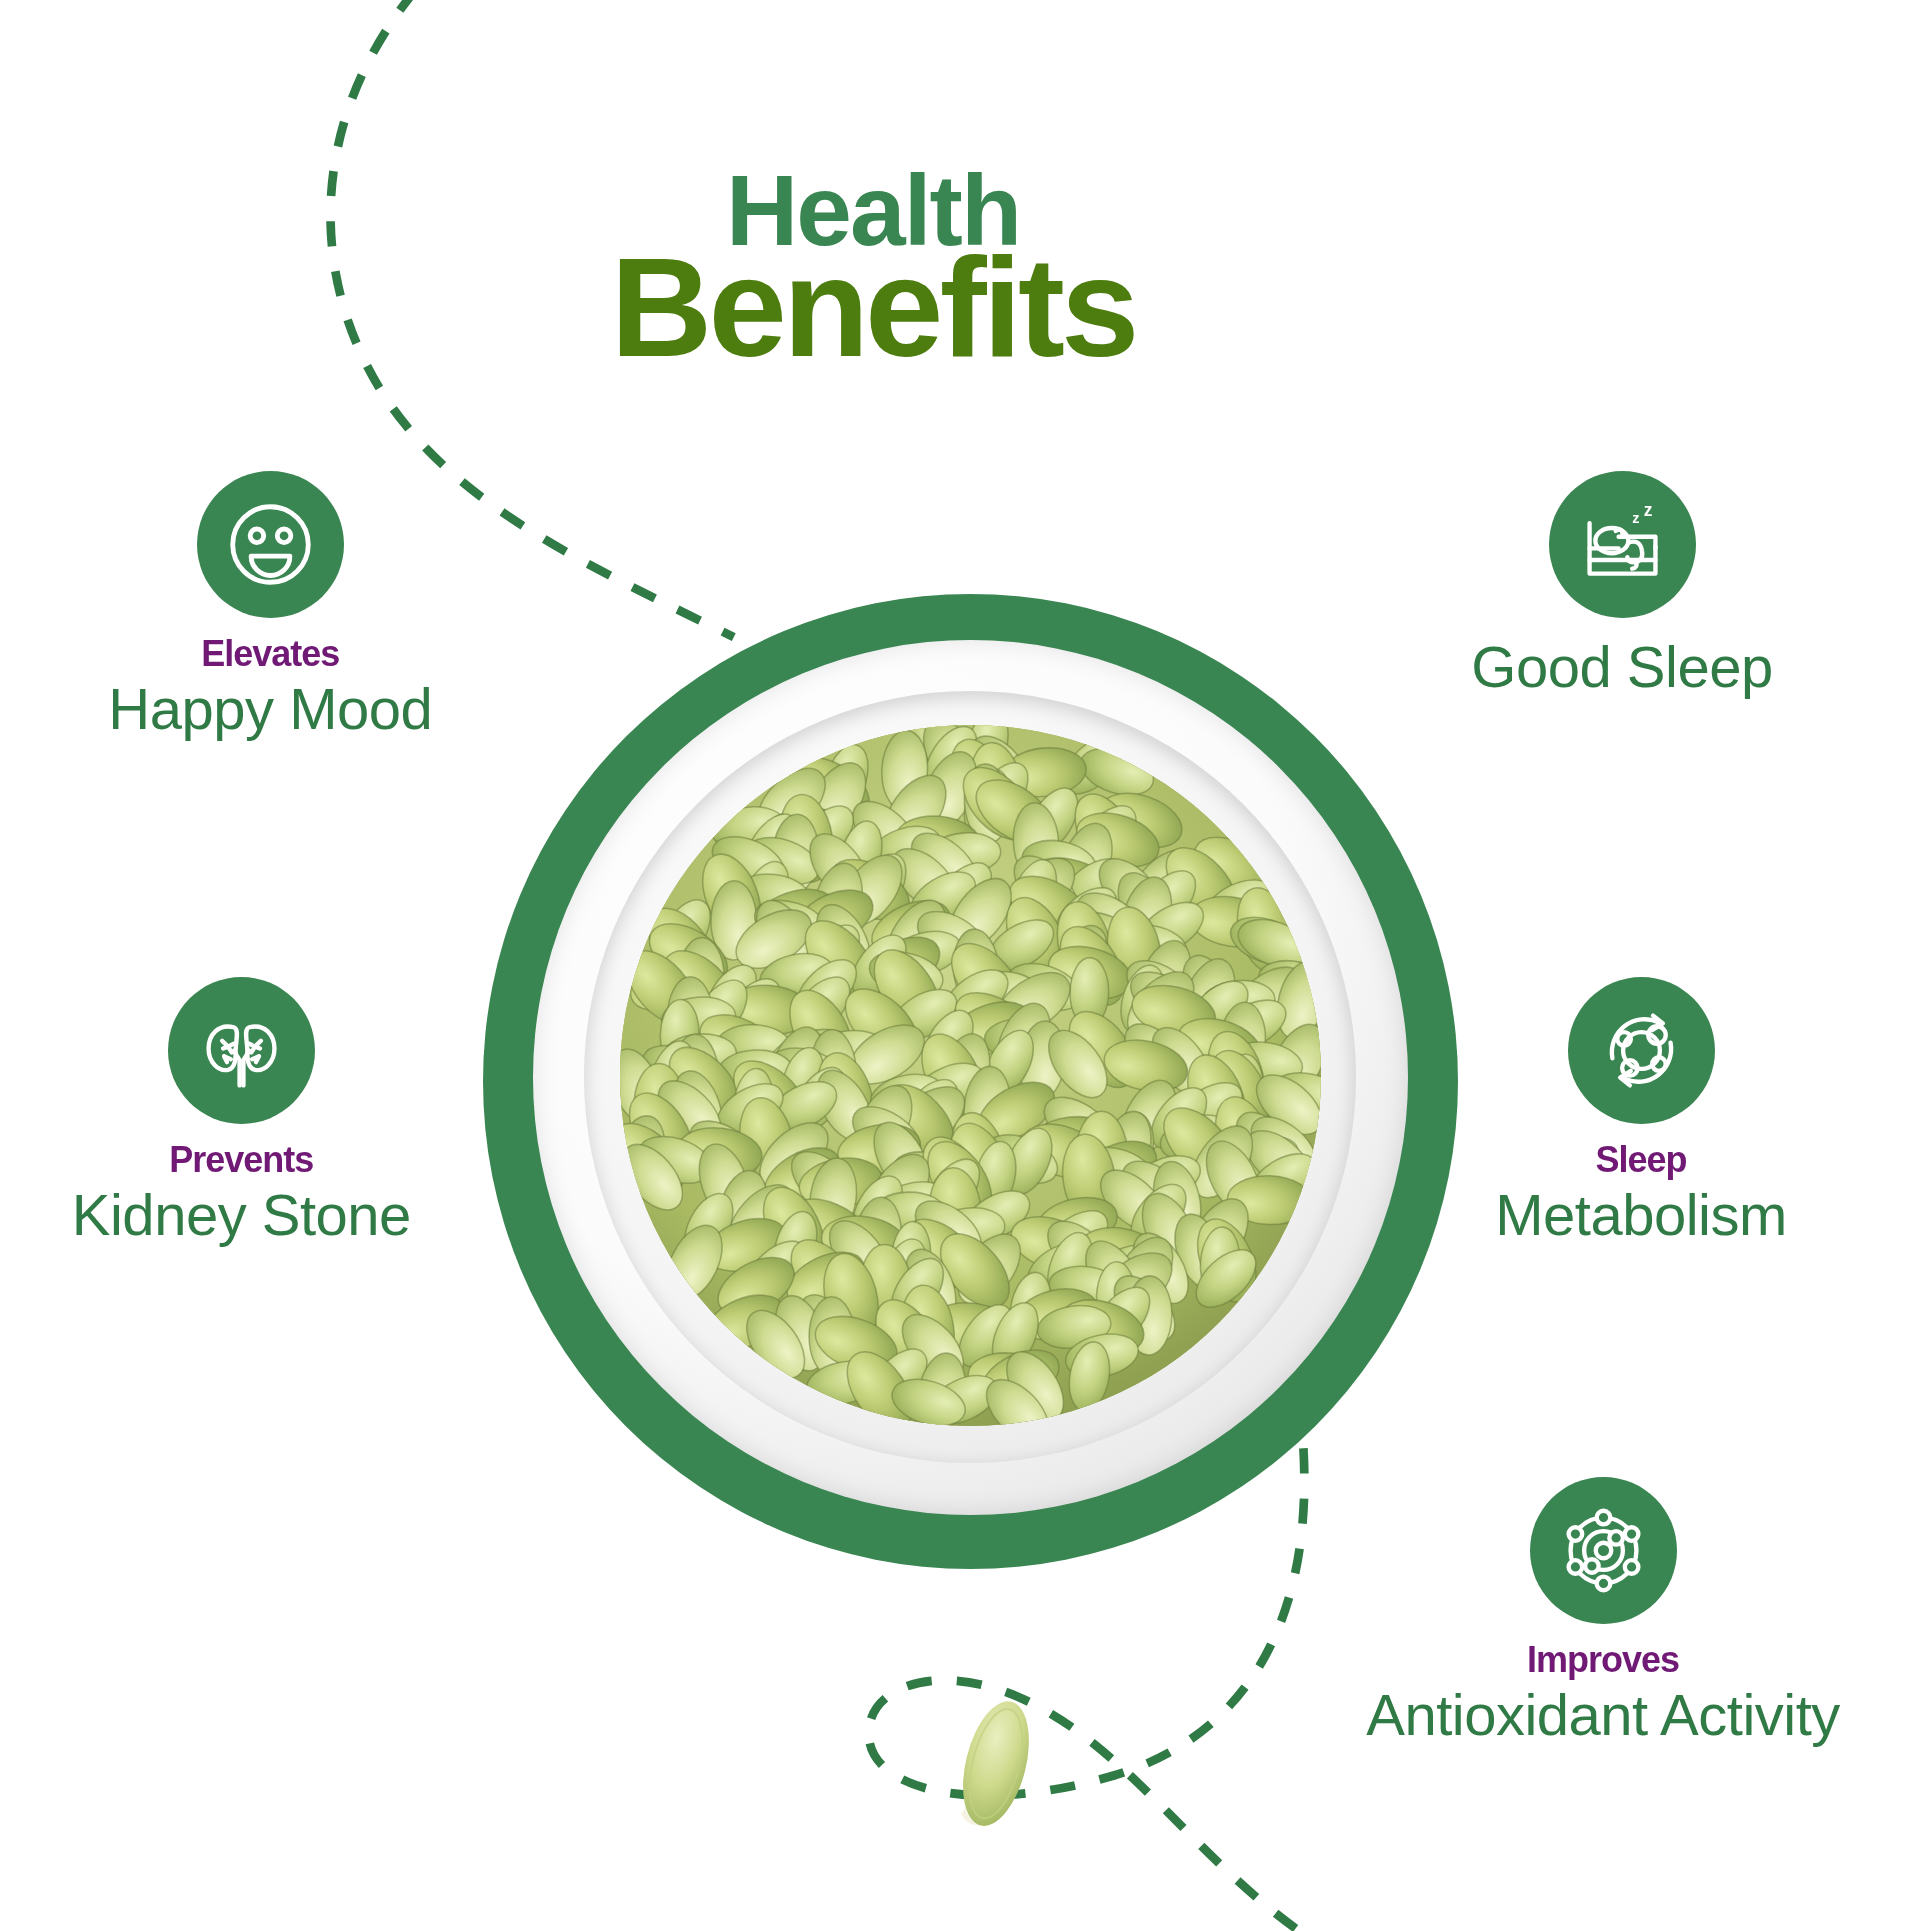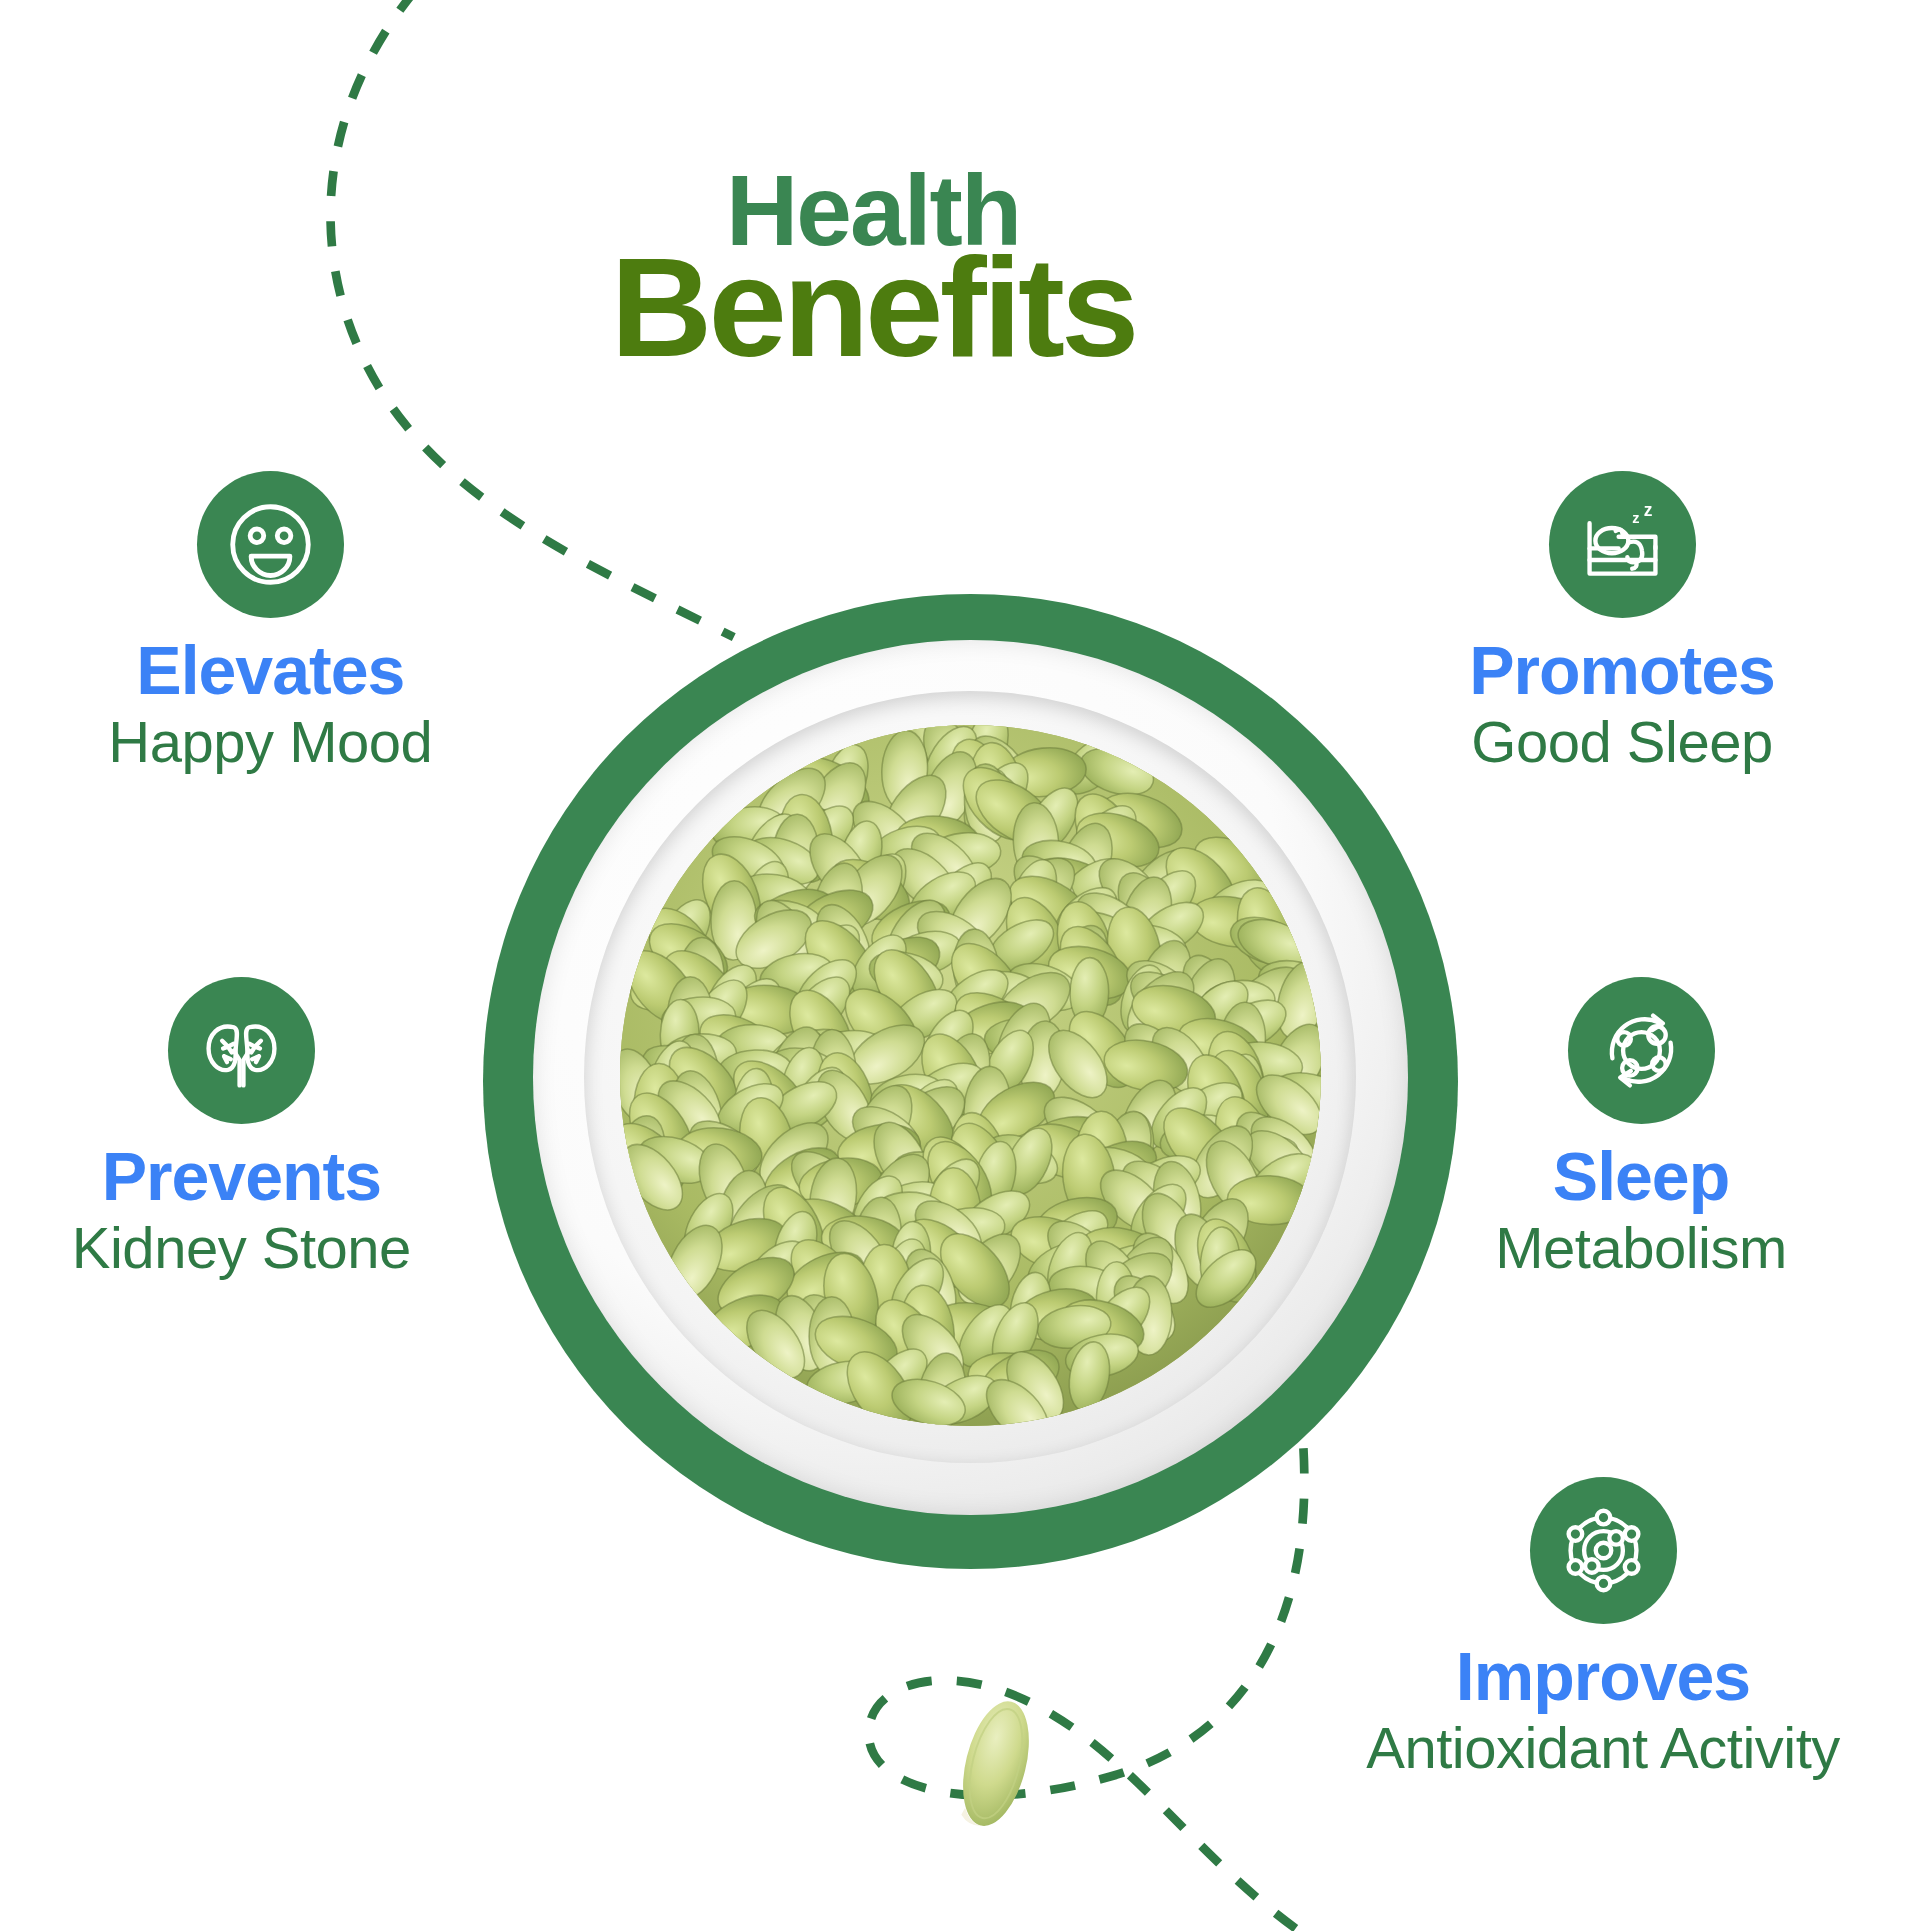--- a/index.html
+++ b/index.html
@@ -118,23 +118,23 @@
     border-radius: 50%;
     background: #3A8652;
     margin: 0 auto 17.4px auto;
     display: flex;
     align-items: center;
     justify-content: center;
   }
   .badge svg { display: block; }
   .b-title {
     display: block;
-    font-size: 68px;
+    font-size: 36px;
     font-weight: 700;
-    color: #3b82f6;
+    color: #701a75;
     letter-spacing: -1px;
     line-height: 1.04;
   }
   .b-sub {
     display: block;
     font-size: 58px;
     font-weight: 400;
     color: #2F7A45;
     letter-spacing: -0.5px;
     line-height: 1.12;
@@ -600,21 +600,20 @@
         <path d="M 14 64 h 68"></path>
         <path d="M 44 40 h 38 v 12"></path>
         <ellipse cx="37" cy="44" rx="17" ry="13"></ellipse>
         <path d="M 41 34 q 6 -4 7 3"></path>
         <path d="M 54 46 q 12 -4 14 8 q 2 10 -6 12 q -8 2 -9 -5"></path>
         <path d="M 62 66 q 2 6 -4 7"></path>
         <text x="58" y="26" font-family="Liberation Sans, sans-serif" font-size="15" font-weight="700" fill="#ffffff" stroke="none">z</text>
         <text x="70" y="19" font-family="Liberation Sans, sans-serif" font-size="18" font-weight="700" fill="#ffffff" stroke="none">z</text>
       </svg>
     </div>
-    <span class="b-title">Promotes</span>
     <span class="b-sub">Good Sleep</span>
   </div>
 
   <div class="benefit" id="benefit-4">
     <div class="badge">
       <svg width="93" height="93" viewBox="0 0 96 96" fill="none" stroke="#ffffff" stroke-width="4.5" stroke-linecap="round" stroke-linejoin="round" xmlns="http://www.w3.org/2000/svg">
         <path d="M 18 56 A 34 34 0 0 1 66 19"></path>
         <path d="M 60 12 l 10 8 l -11 7"></path>
         <path d="M 78 40 A 34 34 0 0 1 30 77"></path>
         <path d="M 36 84 l -10 -8 l 11 -7"></path>

